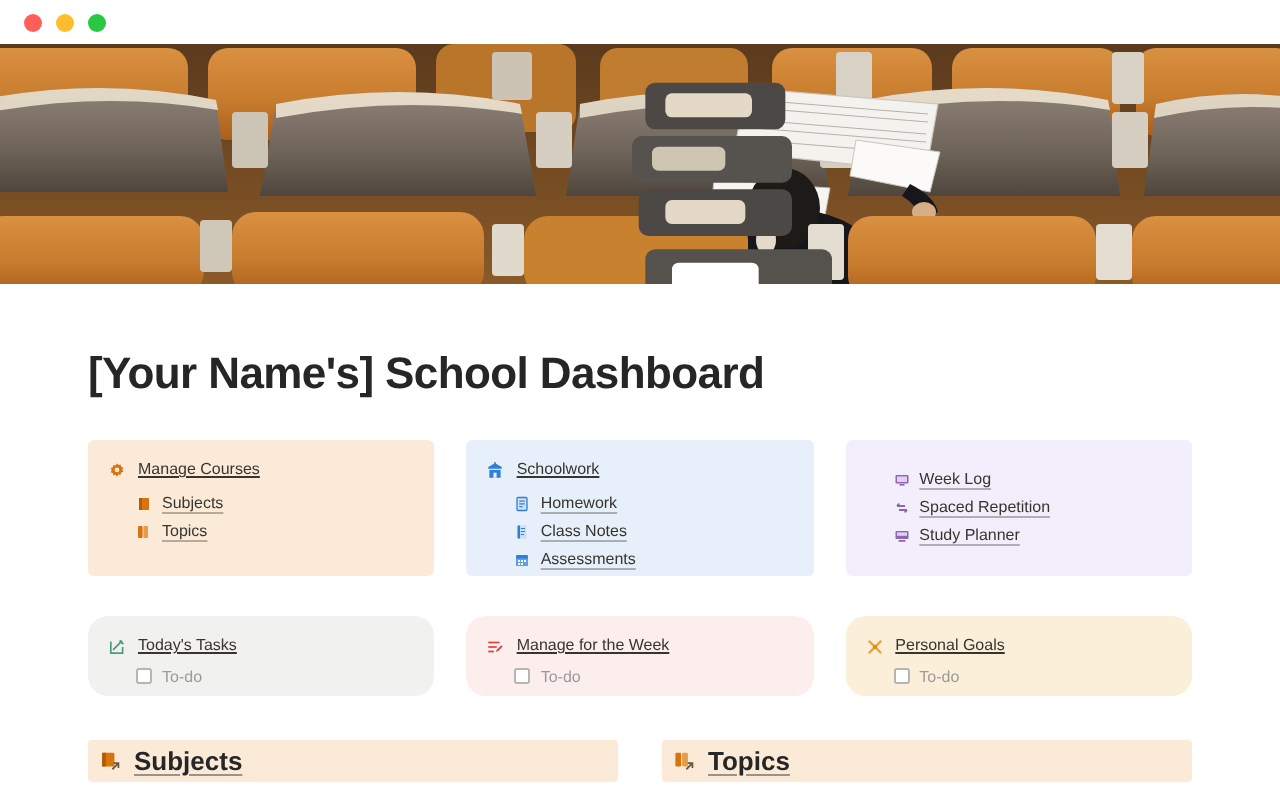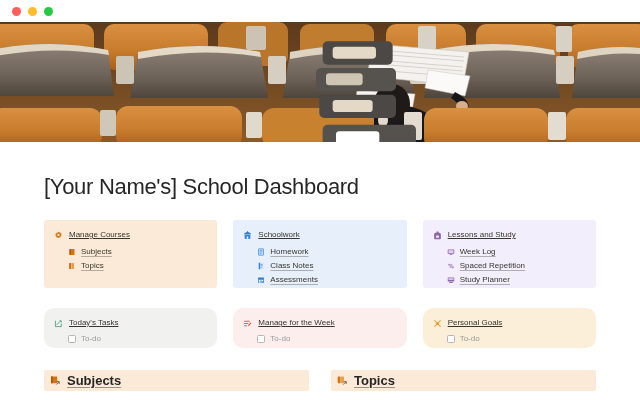--- a/index.html
+++ b/index.html
@@ -45,21 +45,21 @@
 
   
   .content {
     position: relative;
     background: #ffffff;
     padding: 0 44px;
     height: 258px;
   }
   .page-title {
     font-size: 22px;
-    font-weight: normal;
+    font-weight: bold;
     color: #262626;
     letter-spacing: -0.3px;
     padding-top: 32px;
   }
 
   
   .grid {
     display: flex;
     gap: 16px;
     margin-top: 20px;
@@ -92,21 +92,21 @@
     cursor: pointer;
   }
   .card-link .lbl {
     text-decoration: underline;
     text-decoration-color: rgba(55,53,47,.35);
     text-underline-offset: 1.5px;
   }
 
   .todo-row {
     display: flex;
-    align-items: flex-end;
+    align-items: flex-start;
     gap: 5px;
     margin-top: 5px;
     padding-left: 14px;
     font-size: 8px;
     color: #9b9a97;
   }
   .checkbox {
     width: 8px; height: 8px;
     border: 1px solid #b7b5b1;
     border-radius: 1.5px;
@@ -311,28 +311,20 @@
               <rect x="10" y="8" width="2" height="2" fill="#fff"></rect>
             <rect x="4" y="11" width="2" height="2" fill="#fff"></rect>
               <rect x="7" y="11" width="2" height="2" fill="#fff"></rect>
           </svg>
           <span class="lbl">Assessments</span>
         </div>
       </div>
     </div>
 
     <div class="card tall" style="background:#f2eefb">
-      <div class="card-head">
-        <svg class="ico" width="9" height="9" viewBox="0 0 16 16">
-          <path fill="#9065b0" d="M5 3h6a3 3 0 013 3v7a1.5 1.5 0 01-1.5 1.5h-9A1.5 1.5 0 012 13V6a3 3 0 013-3z"></path>
-          <path fill="#9065b0" d="M6 1h4v2.4H6z"></path>
-            <rect x="5.4" y="8" width="5.2" height="4" rx=".8" fill="#f2eefb"></rect>
-        </svg>
-        <span>Lessons and Study</span>
-      </div>
       <div class="card-links">
         <div class="card-link">
           <svg class="ico" width="8" height="8" viewBox="0 0 16 16">
             <rect x="1.5" y="3" width="13" height="8.5" rx="1" fill="#9065b0"></rect>
               <rect x="3" y="4.4" width="10" height="5.6" fill="#ded2ef"></rect>
             <rect x="5.5" y="12" width="5" height="1.6" fill="#9065b0"></rect>
           </svg>
           <span class="lbl">Week Log</span>
         </div>
         <div class="card-link">

